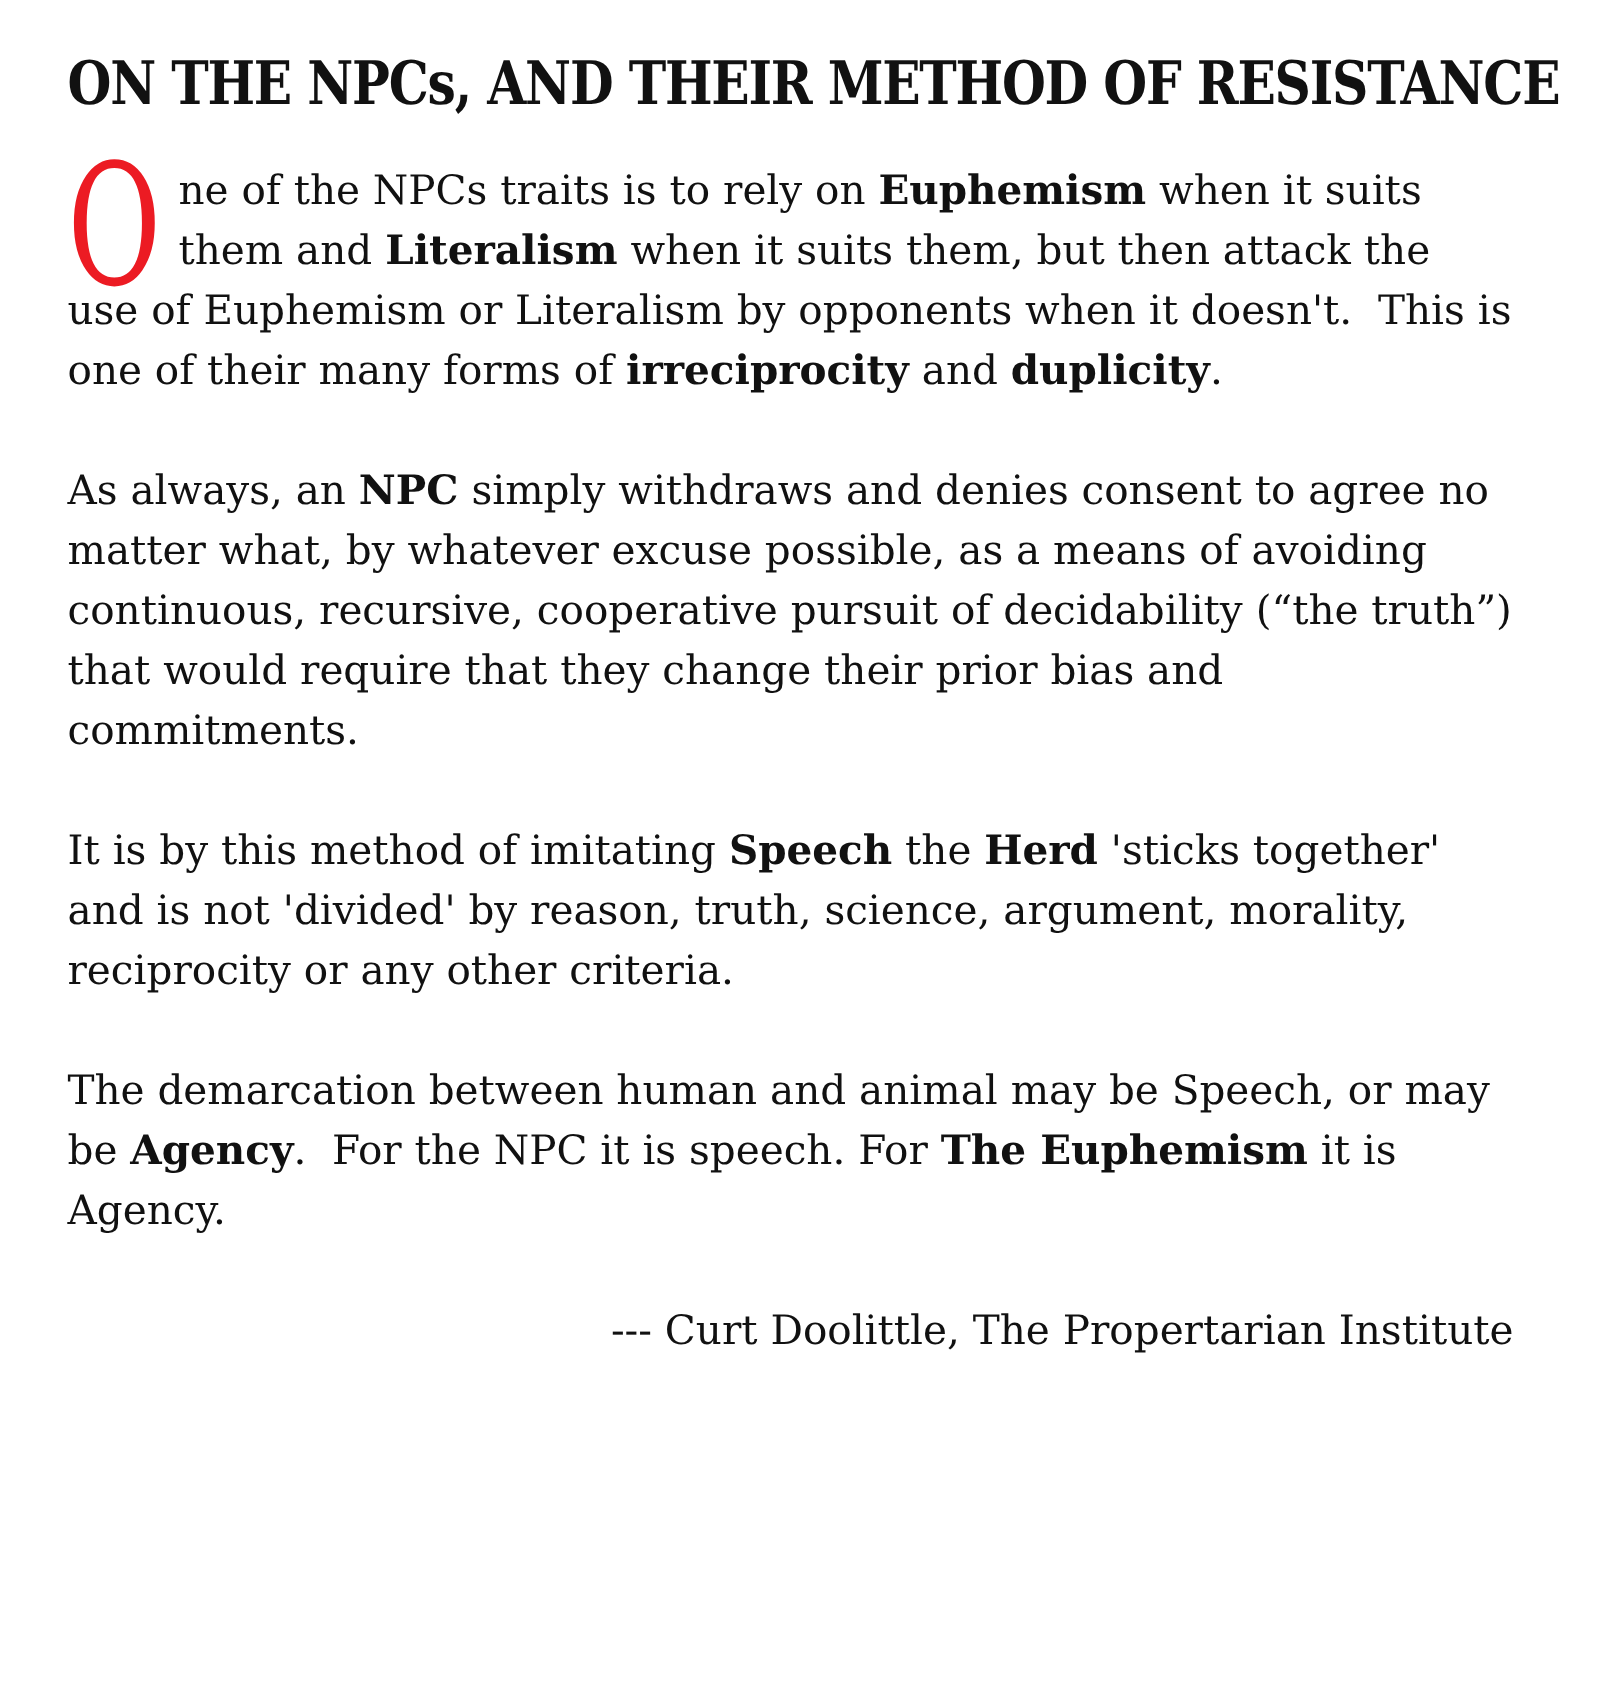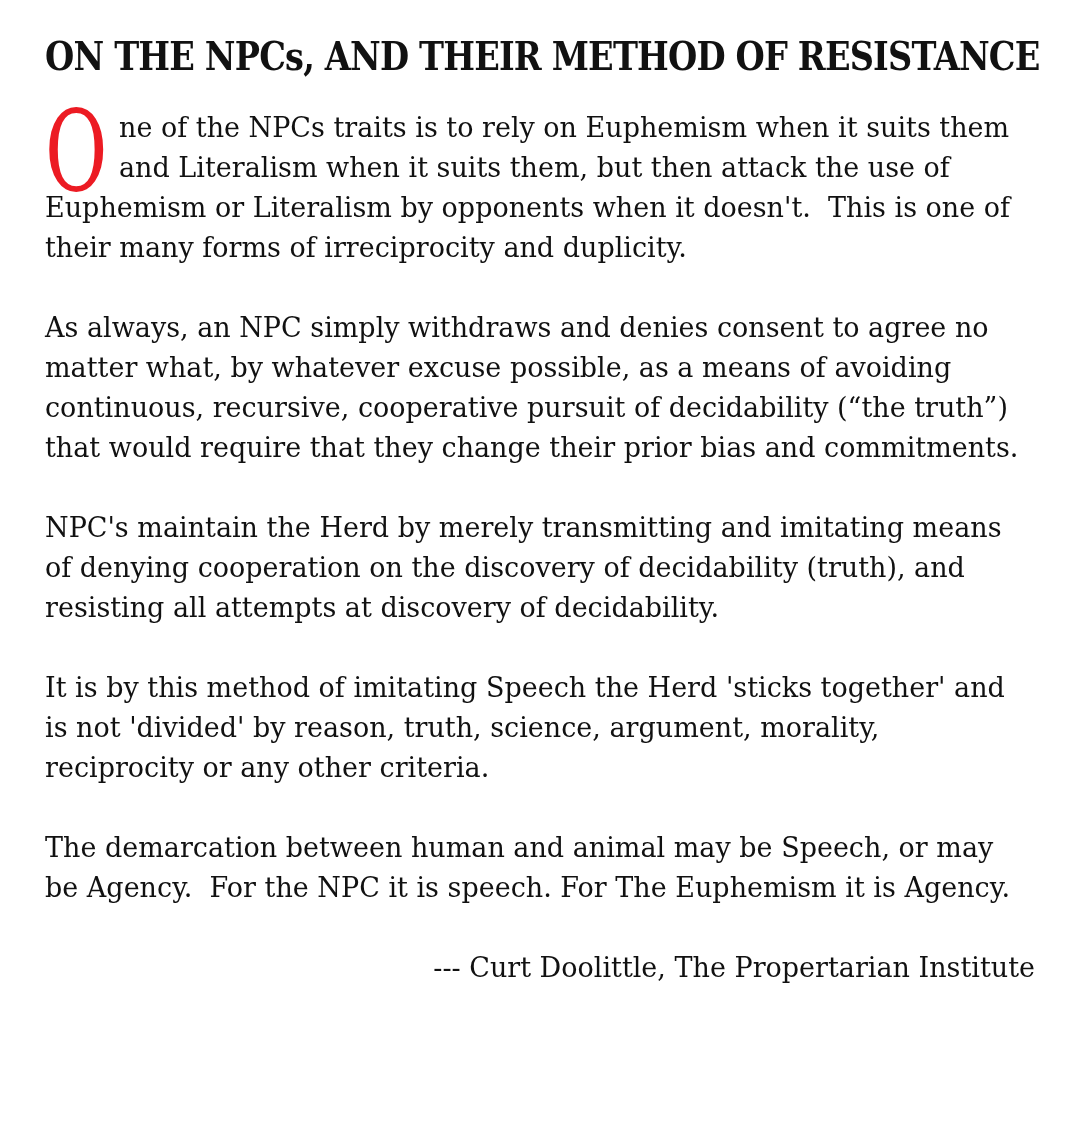--- a/index.html
+++ b/index.html
@@ -13,39 +13,39 @@
     width: 1080px;
     height: 1136px;
     background: var(--bg);
     color: var(--ink);
     font-family: "DejaVu Serif", "Liberation Serif", serif;
     overflow: hidden;
   }
   .page {
     width: 1080px;
     height: 1136px;
-    padding: 34px 45px 0 45px;
+    padding: 34px 71px 0 45px;
   }
   h1.doc-title {
     margin: 0 0 30px 0;
     font-size: 40px;
     line-height: 44px;
     font-weight: bold;
     letter-spacing: -1px;
     white-space: nowrap;
     transform: scaleX(0.84);
     transform-origin: 0 50%;
   }
   .para {
     margin: 0 0 40px 0;
     font-size: 27px;
     line-height: 40px;
     letter-spacing: 0;
   }
-  .para b { font-weight: normal; }
+  .para b { font-weight: bold; }
   .dropcap {
     float: left;
     width: 66px;
     height: 80px;
     position: relative;
     margin-right: 8px;
   }
   .dropcap-glyph {
     position: absolute;
     top: -13px;
@@ -67,19 +67,18 @@
 <body>
 
 <div class="page">
   <h1 class="doc-title">ON THE NPCs, AND THEIR METHOD OF RESISTANCE</h1>
 
   <div id="paragraphs">
       <p class="para"><span class="dropcap">
           <span class="dropcap-glyph">O</span>
         </span><span>ne of the NPCs traits is to rely on </span><b>Euphemism</b><span> when it suits them and </span><b>Literalism</b><span> when it suits them, but then attack the use of Euphemism or Literalism by opponents when it doesn't.&nbsp; This is one of their many forms of </span><b>irreciprocity</b><span> and </span><b>duplicity</b><span>.</span></p>
       <p class="para"><span>As always, an </span><b>NPC</b><span> simply withdraws and denies consent to agree no matter what, by whatever excuse possible, as a means of avoiding continuous, recursive, cooperative pursuit of decidability (“the truth”) that would require that they change their prior bias and commitments.</span></p>
-      <p class="para"><span>NPC's maintain the Herd by merely transmitting and imitating means of denying cooperation on the discovery of decidability (truth), and resisting all attempts at discovery of decidability.</span></p>
       <p class="para"><span>It is by this method of imitating </span><b>Speech</b><span> the </span><b>Herd</b><span> 'sticks together' and is not 'divided' by reason, truth, science, argument, morality, reciprocity or any other criteria.</span></p>
       <p class="para"><span>The demarcation between human and animal may be Speech, or may be </span><b>Agency</b><span>.&nbsp; For the NPC it is speech. For </span><b>The Euphemism</b><span> it is Agency.</span></p>
     </div>
 
   <p class="attribution">--- Curt Doolittle, The Propertarian Institute</p>
 </div>
 
 </body></html>

